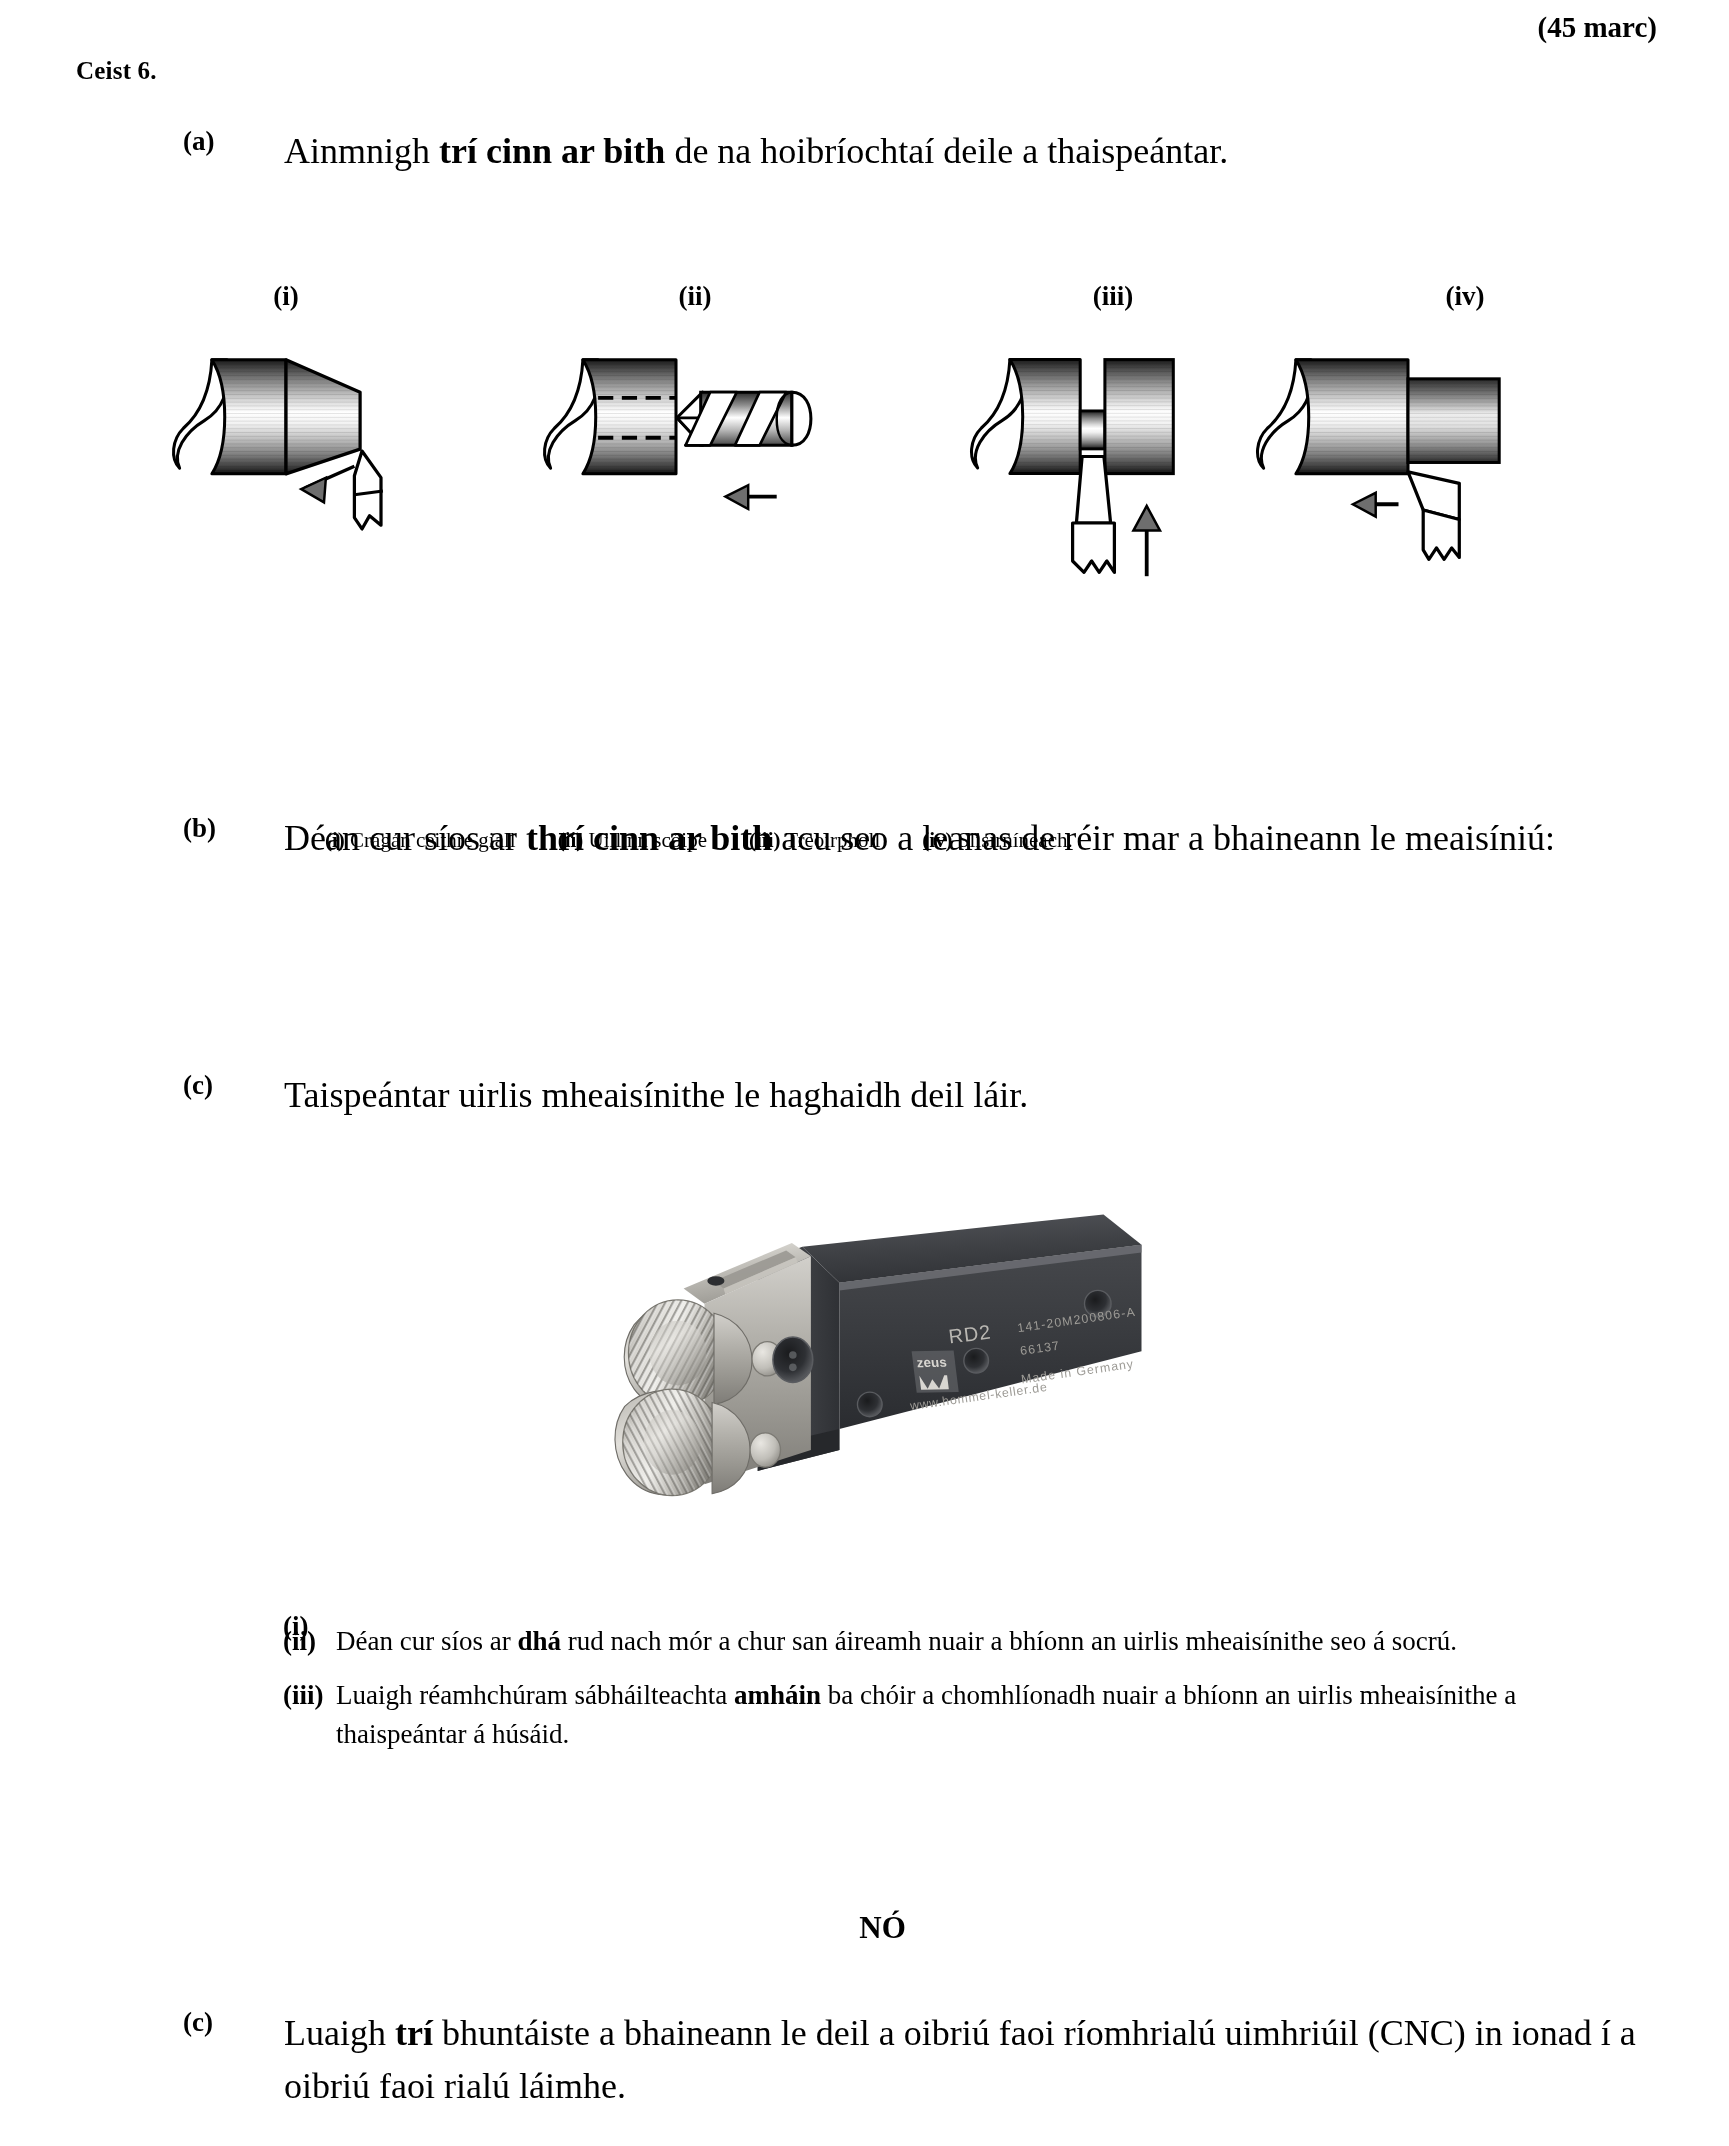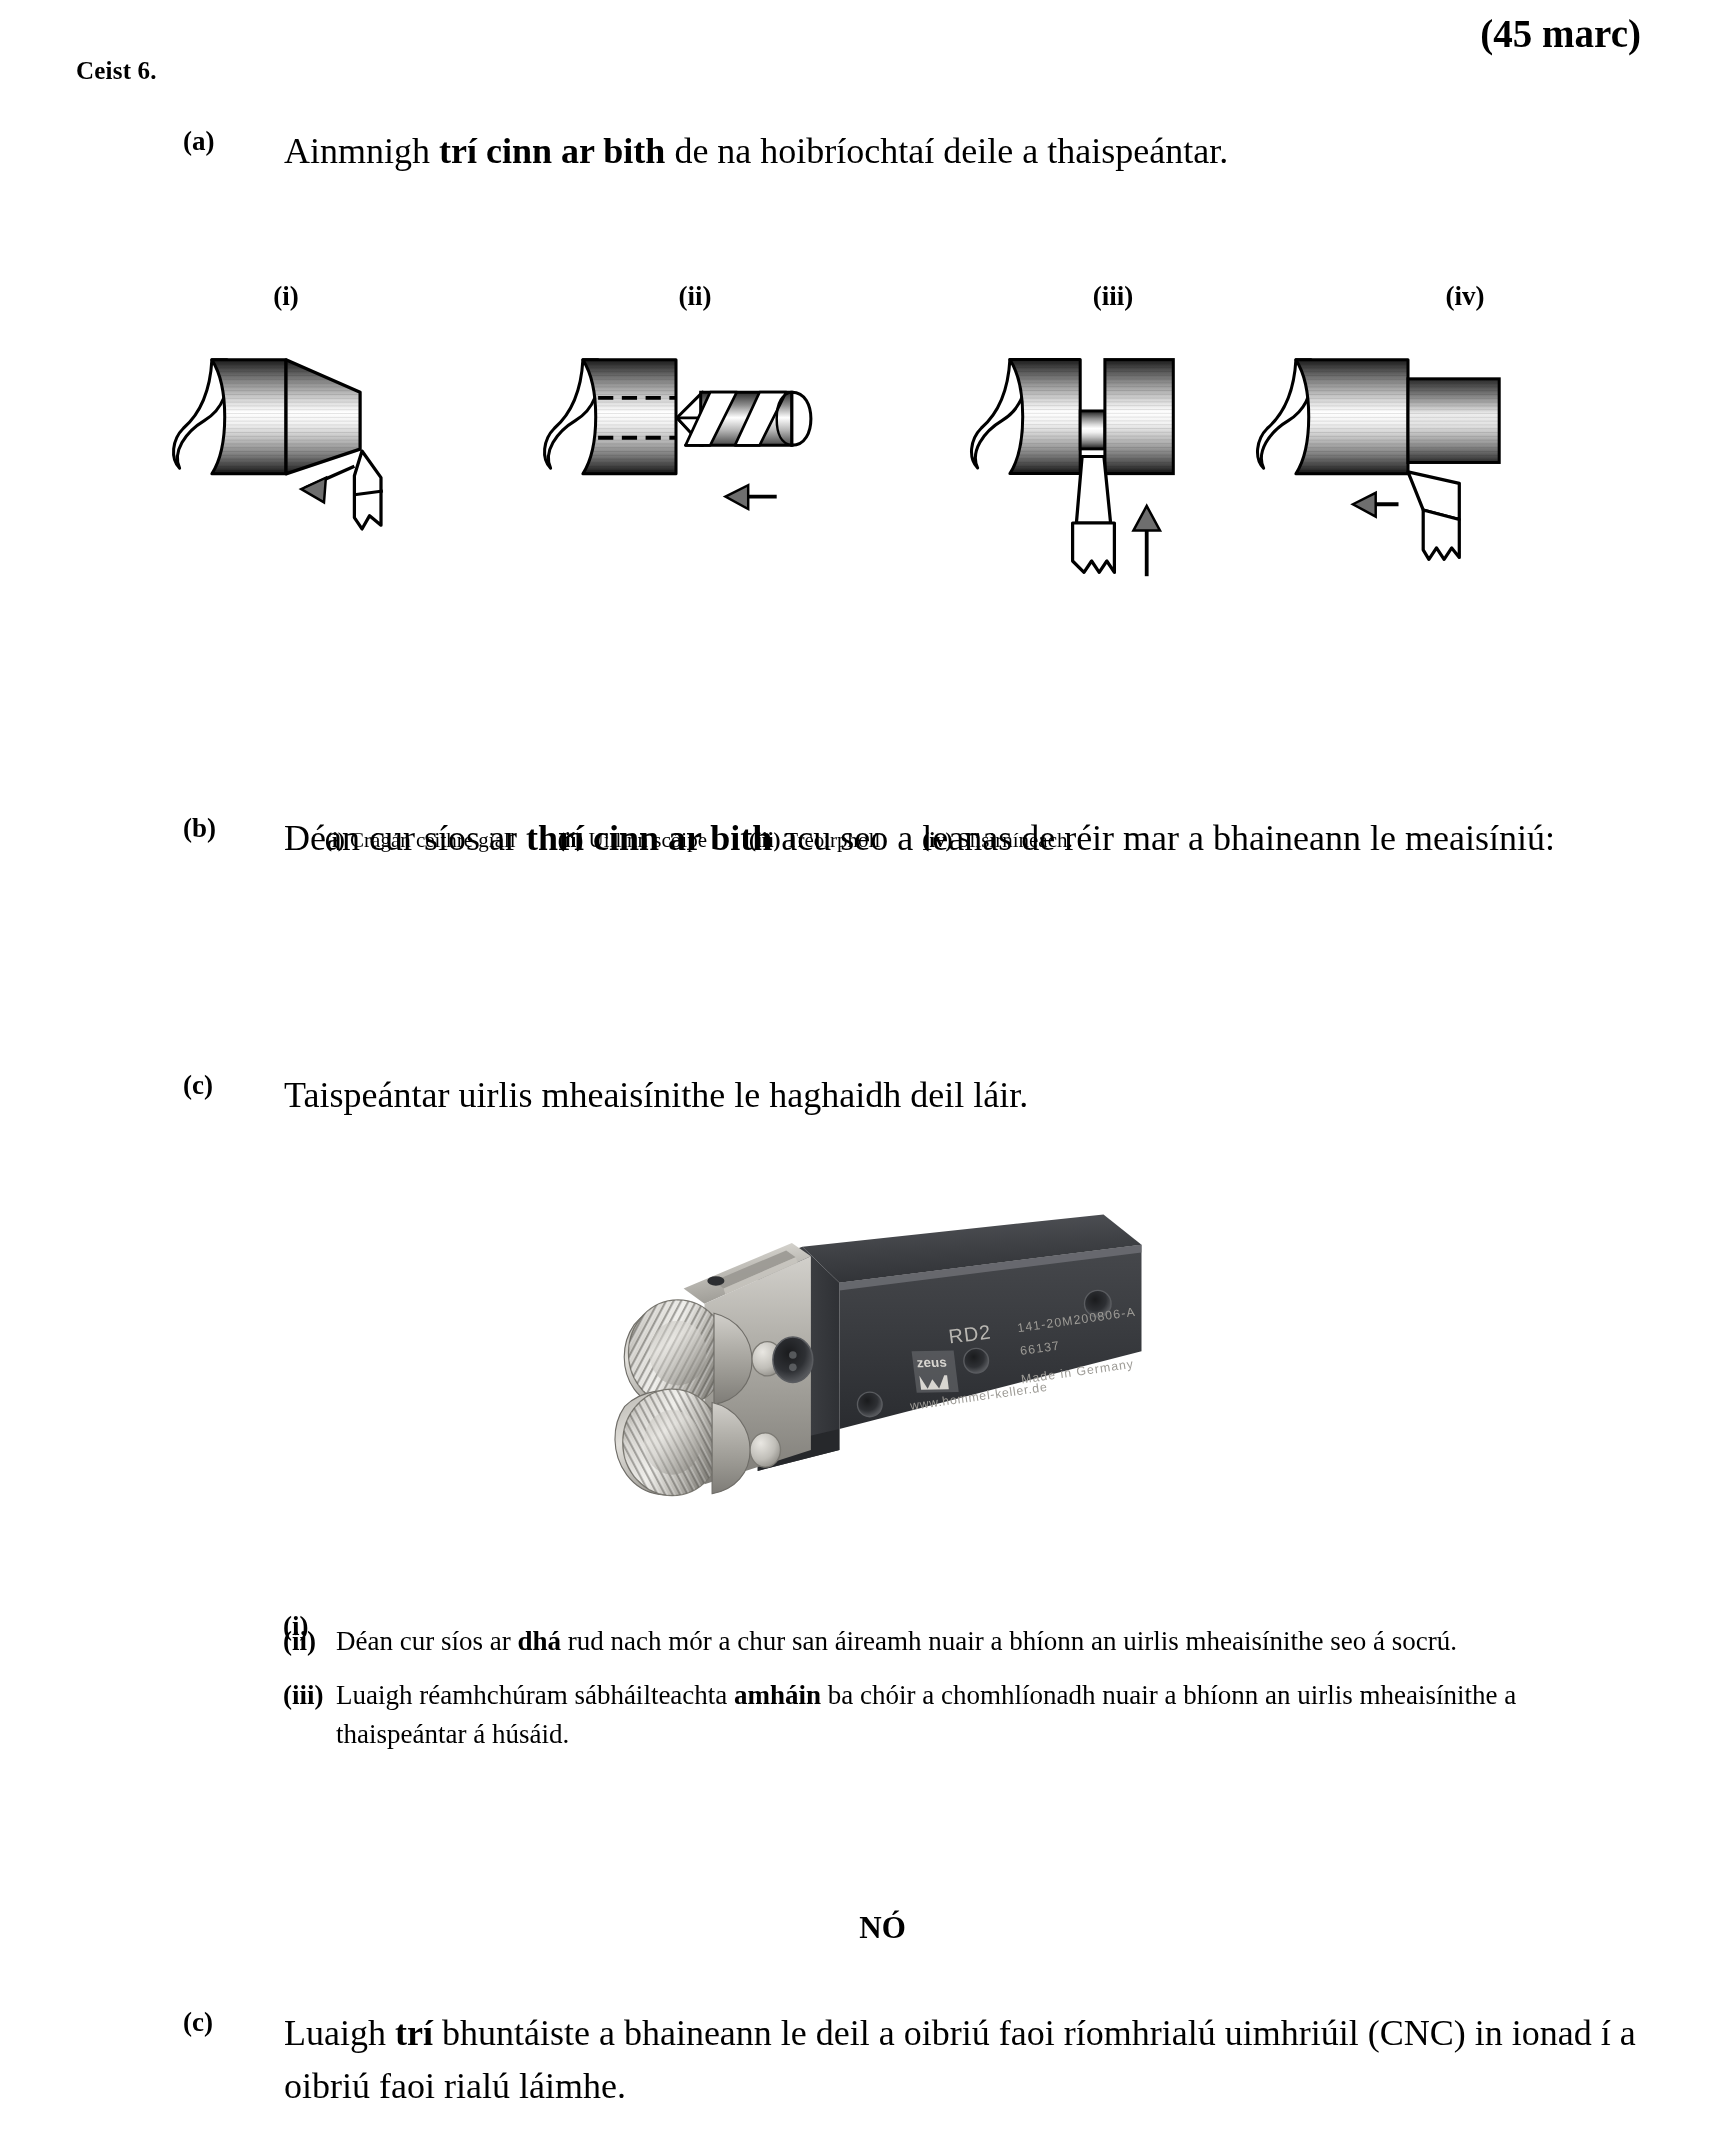--- a/index.html
+++ b/index.html
@@ -27,23 +27,23 @@
     position: absolute;
     left: 76px;
     top: 0;
     font-size: 25px;
     font-weight: bold;
     letter-spacing: 0.2px;
     margin-top: 46px;
   }
   .q-marks {
     position: absolute;
-    right: 88px;
+    right: 72px;
     top: 0;
-    font-size: 39px;
+    font-size: 29px;
     font-weight: bold;
   }
 
   
   .qblock { position: absolute; }
   .qlabel {
     position: absolute;
     left: 0;
     top: 0;
     font-size: 27px;

